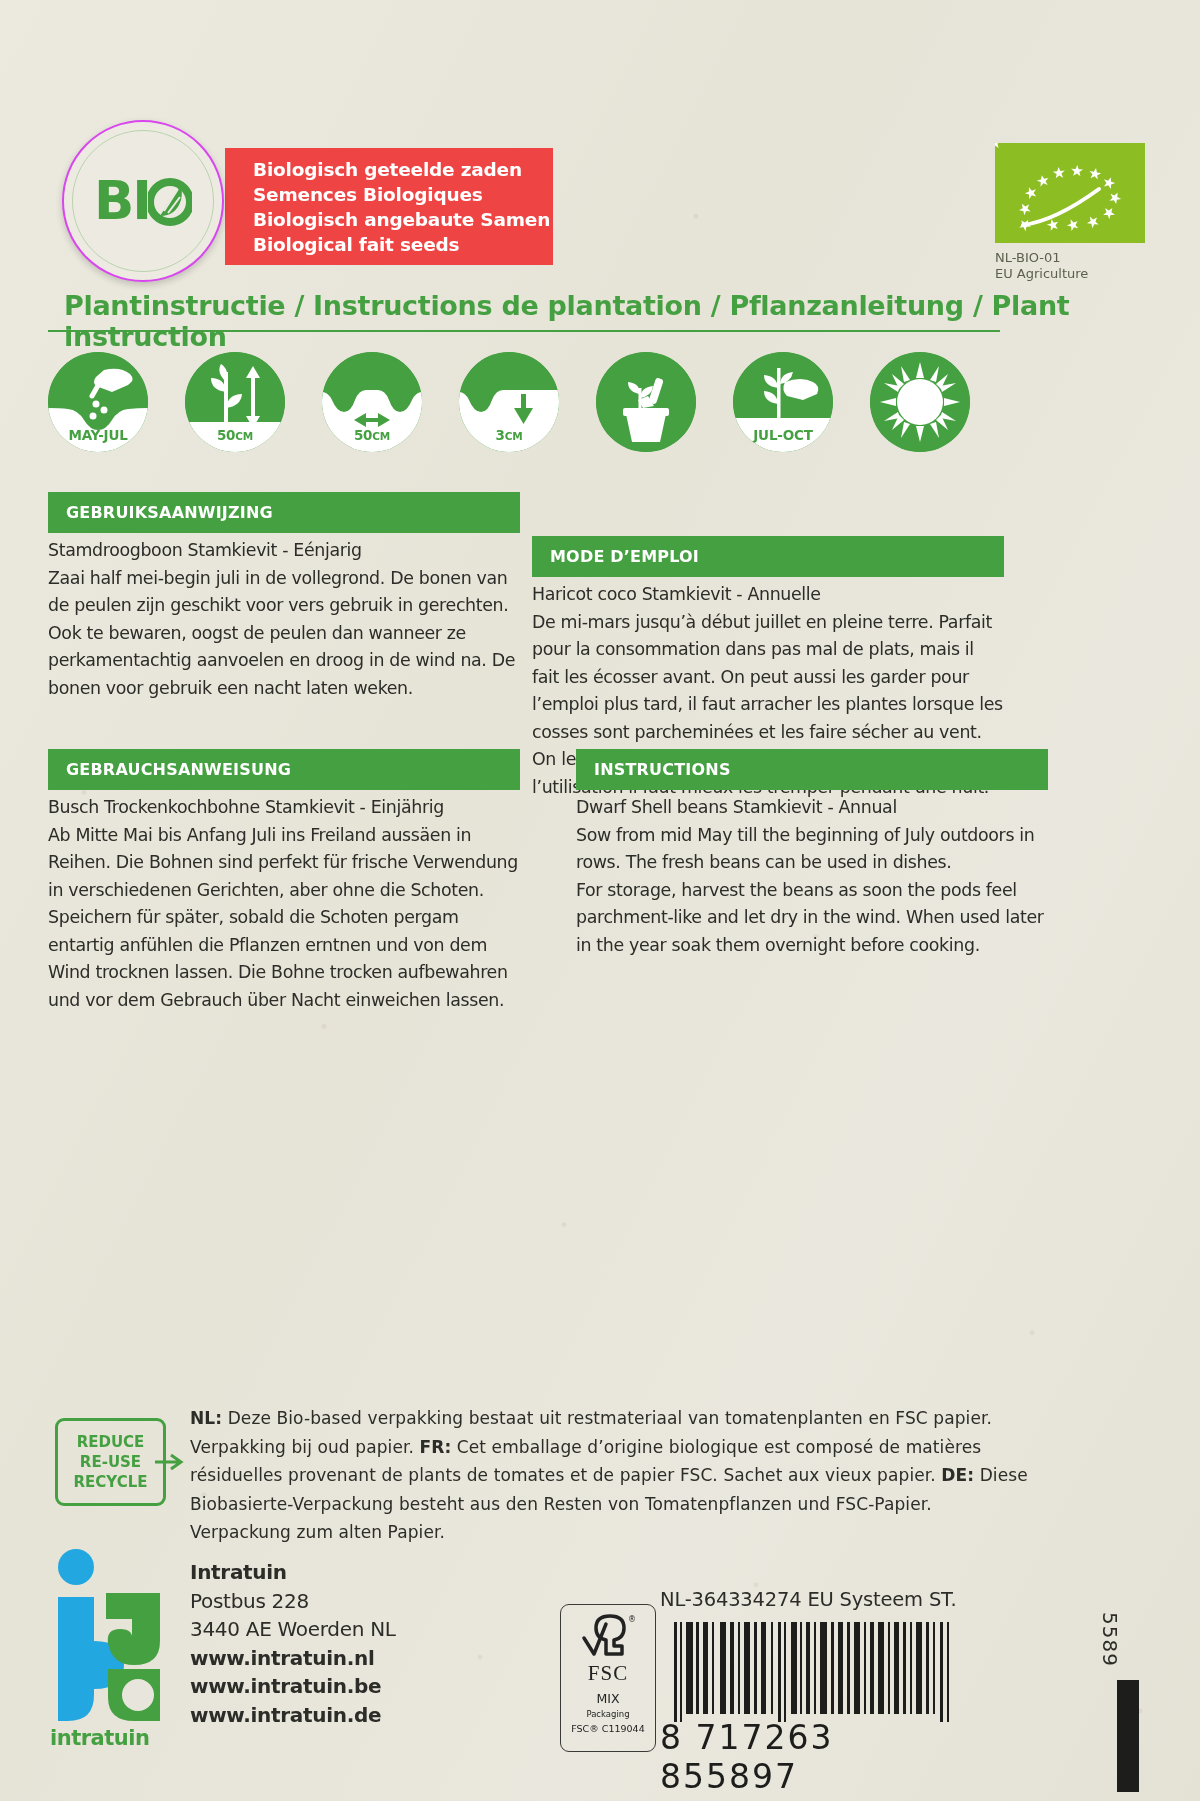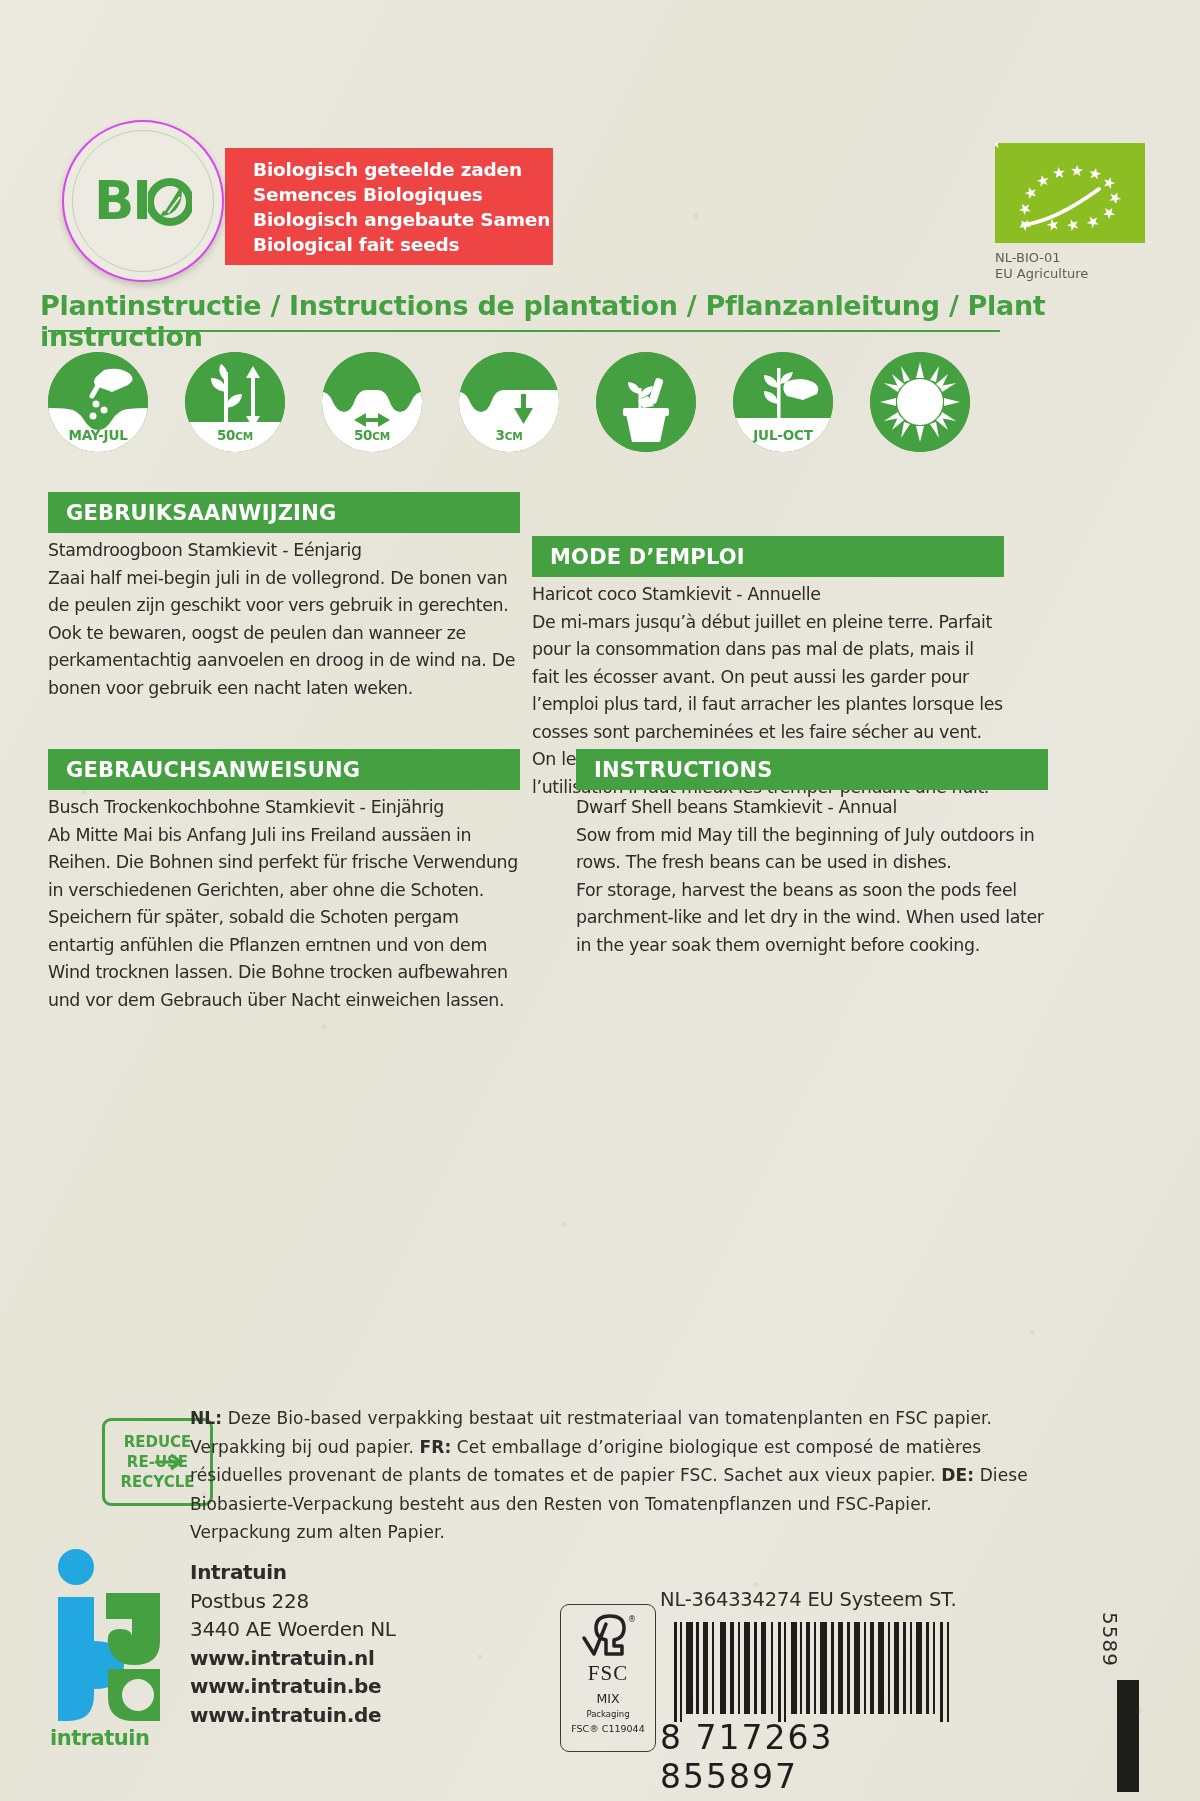--- a/index.html
+++ b/index.html
@@ -51,21 +51,21 @@
   .bio-banner div{
     color:#ffffff;font-size:18.5px;font-weight:bold;line-height:25px;
     font-family:"DejaVu Sans",sans-serif;letter-spacing:-.2px;
   }
 
   .eu-logo{position:absolute;left:995px;top:143px;width:150px;height:100px;background:#8cbd22;}
   .eu-cap{position:absolute;left:995px;top:250px;font-size:13px;color:#5b5f4c;line-height:16px;font-family:"DejaVu Sans",sans-serif;}
 
   
   .plant-title{
-    position:absolute;left:40px;top:290px;width:1100px;
+    position:absolute;left:64px;top:290px;width:1100px;
     color:#45a041;font-size:27px;font-weight:bold;font-family:"DejaVu Sans",sans-serif;
     letter-spacing:-.3px;
   }
   .title-rule{position:absolute;left:48px;top:330px;width:952px;height:2px;background:#45a041;}
 
   
   .icons{position:absolute;left:48px;top:352px;width:1104px;height:105px;}
   .icon{position:absolute;top:0;width:100px;height:100px;border-radius:50%;background:#45a041;overflow:hidden;}
   .icon svg{position:absolute;left:0;top:0;}
   .icon-label{
@@ -74,33 +74,33 @@
   }
   .icon-label.small-unit .u{font-size:10.5px;}
 
   
   .block{position:absolute;width:472px;}
   .block-head{
     background:#45a041;height:41px;display:flex;align-items:center;
     padding-left:18px;box-sizing:border-box;
   }
   .block-head span{
-    color:#fff;font-size:21px;font-weight:bold;font-family:"DejaVu Sans",sans-serif;letter-spacing:.2px;
+    color:#fff;font-size:16px;font-weight:bold;font-family:"DejaVu Sans",sans-serif;letter-spacing:.2px;
   }
   .block-body{padding-top:4px;}
   .block-body p{
     margin:0;color:#2c2c28;font-size:17.4px;line-height:27.5px;
     font-family:"DejaVu Sans",sans-serif;letter-spacing:-.35px;
   }
 
   
   .recycle-badge{
     position:absolute;left:55px;top:1418px;width:105px;height:82px;
     border:3px solid #45a041;border-radius:9px;
-    display:flex;flex-direction:column;justify-content:center;align-items:center;margin-left:47px;
+    display:flex;flex-direction:column;justify-content:center;align-items:center;
   }
   .recycle-badge div{
     color:#45a041;font-size:15px;font-weight:bold;line-height:20px;
     font-family:"DejaVu Sans",sans-serif;
   }
   .recycle-arrow{position:absolute;left:155px;top:1452px;width:34px;height:20px;}
 
   .recycle-text{
     position:absolute;left:190px;top:1404px;width:840px;
     font-family:"DejaVu Sans",sans-serif;font-size:17px;line-height:28.5px;color:#2c2c28;

